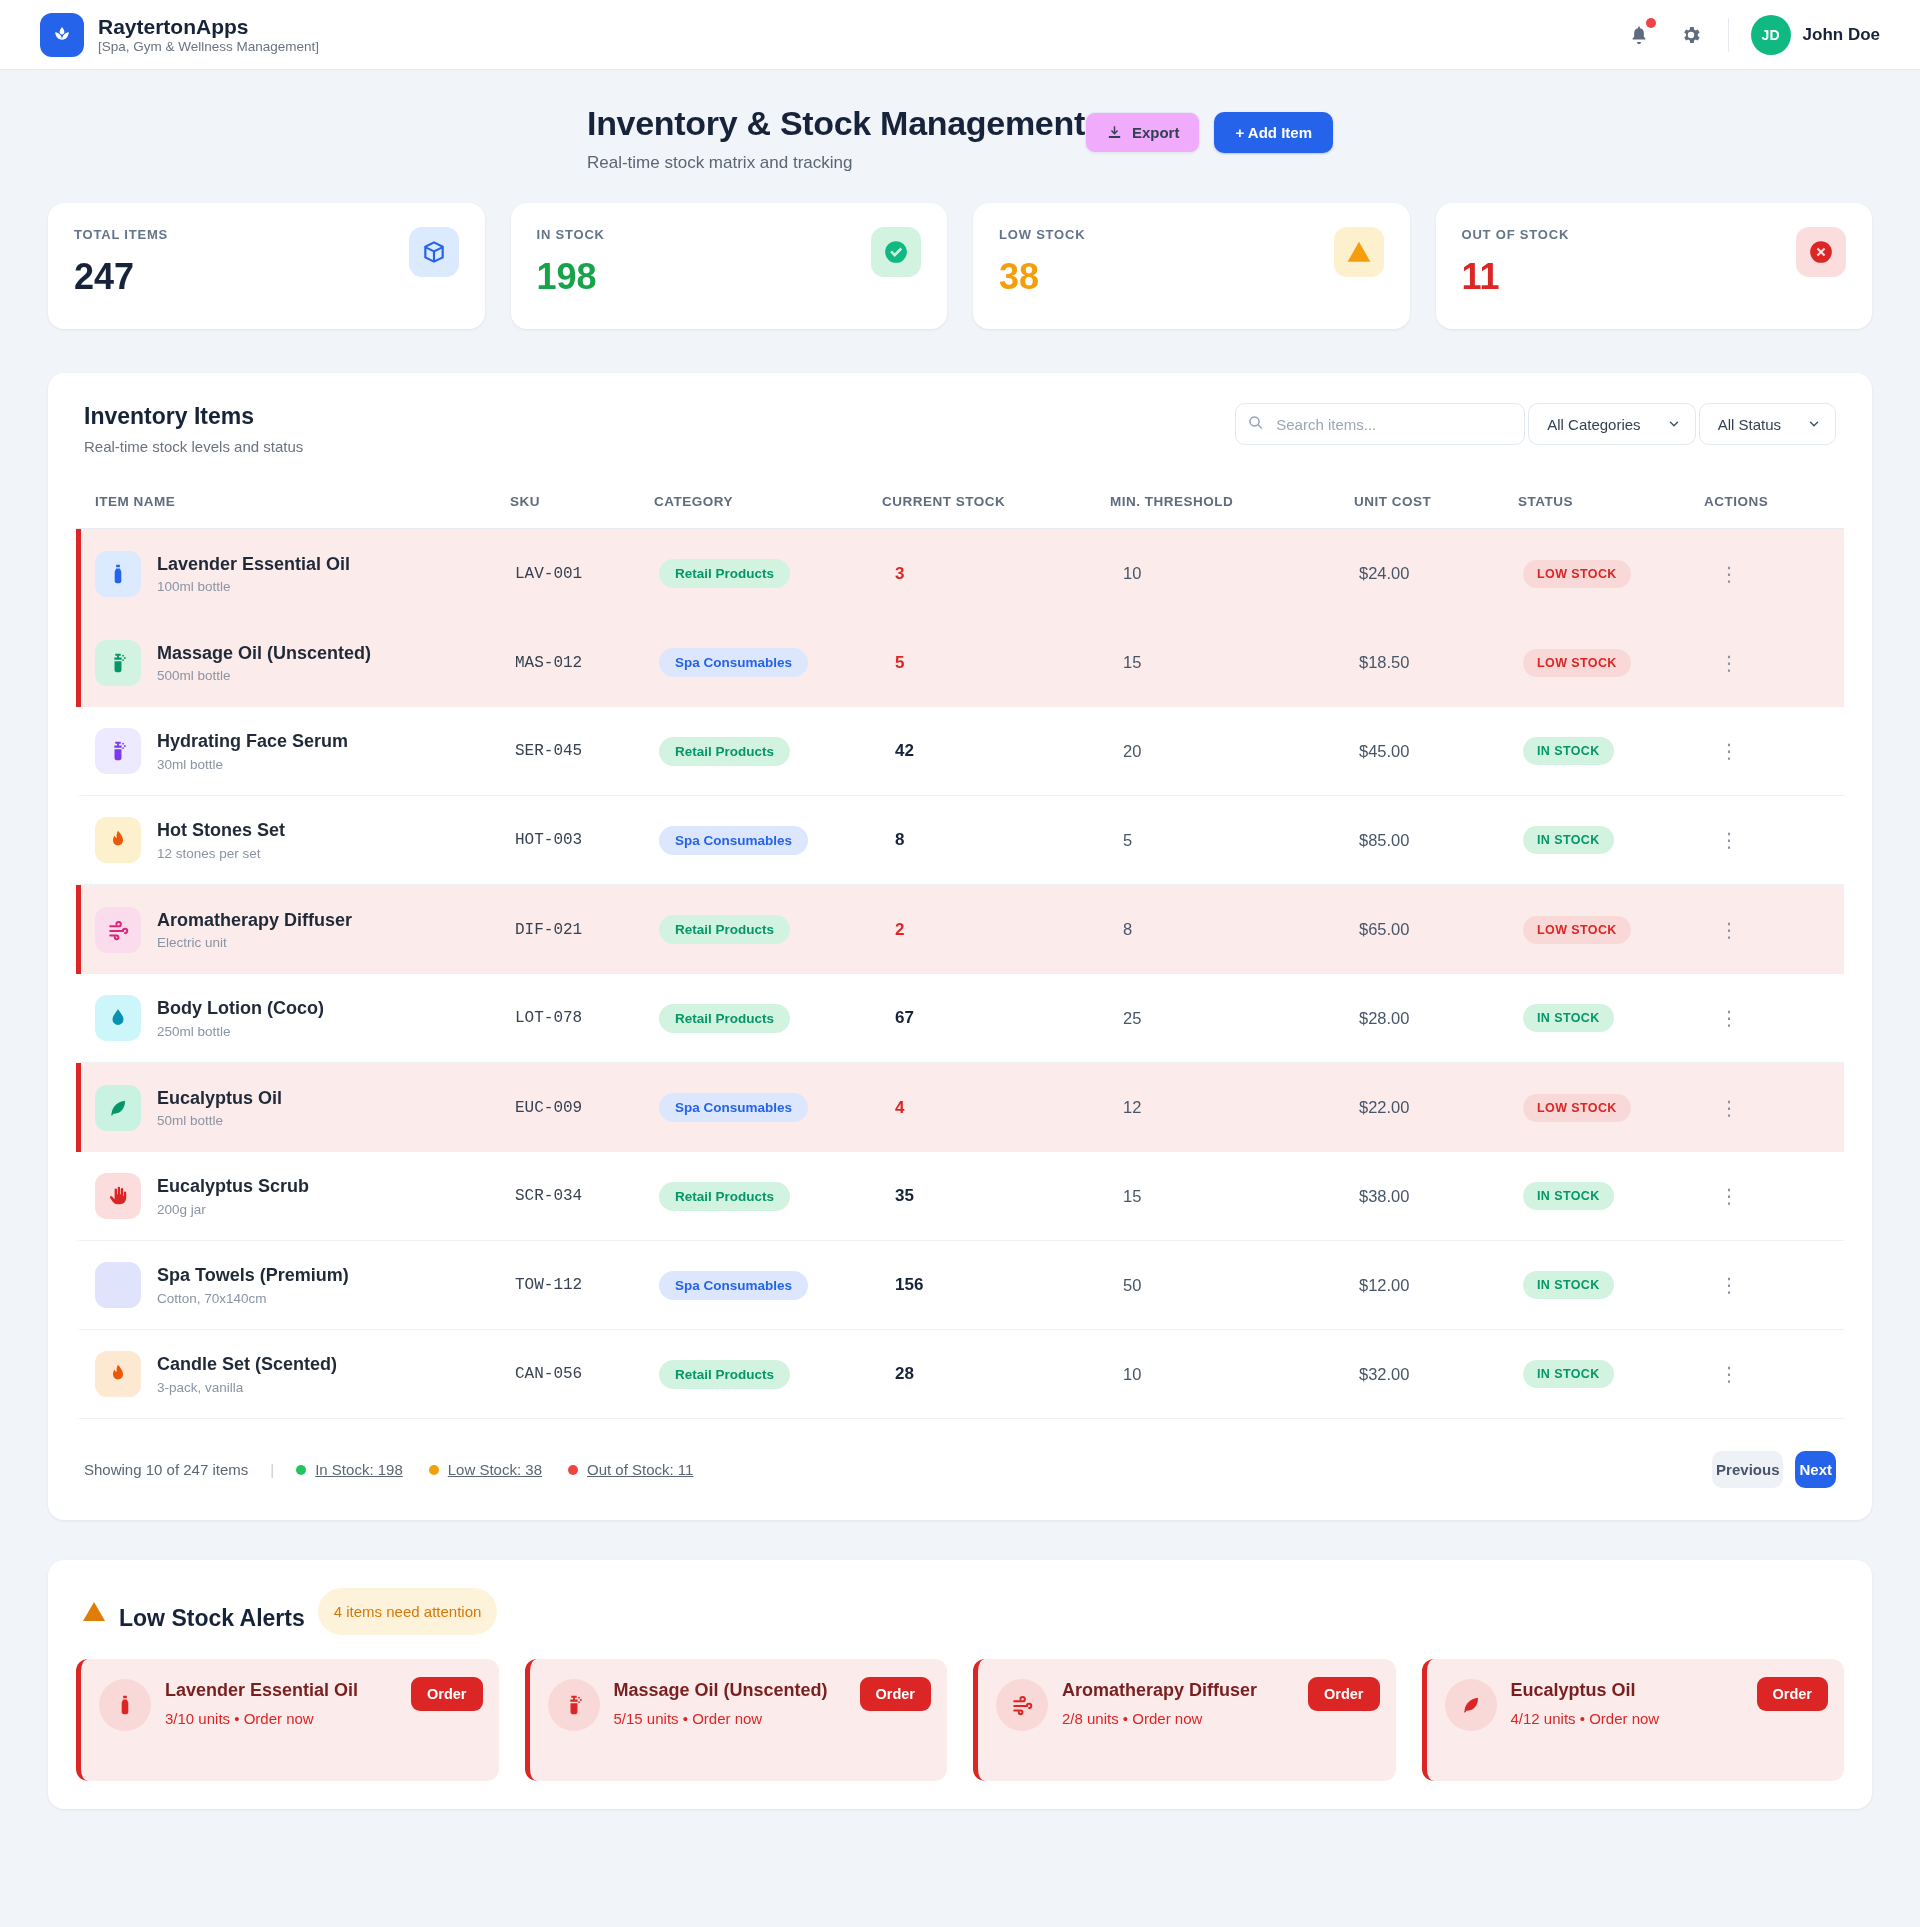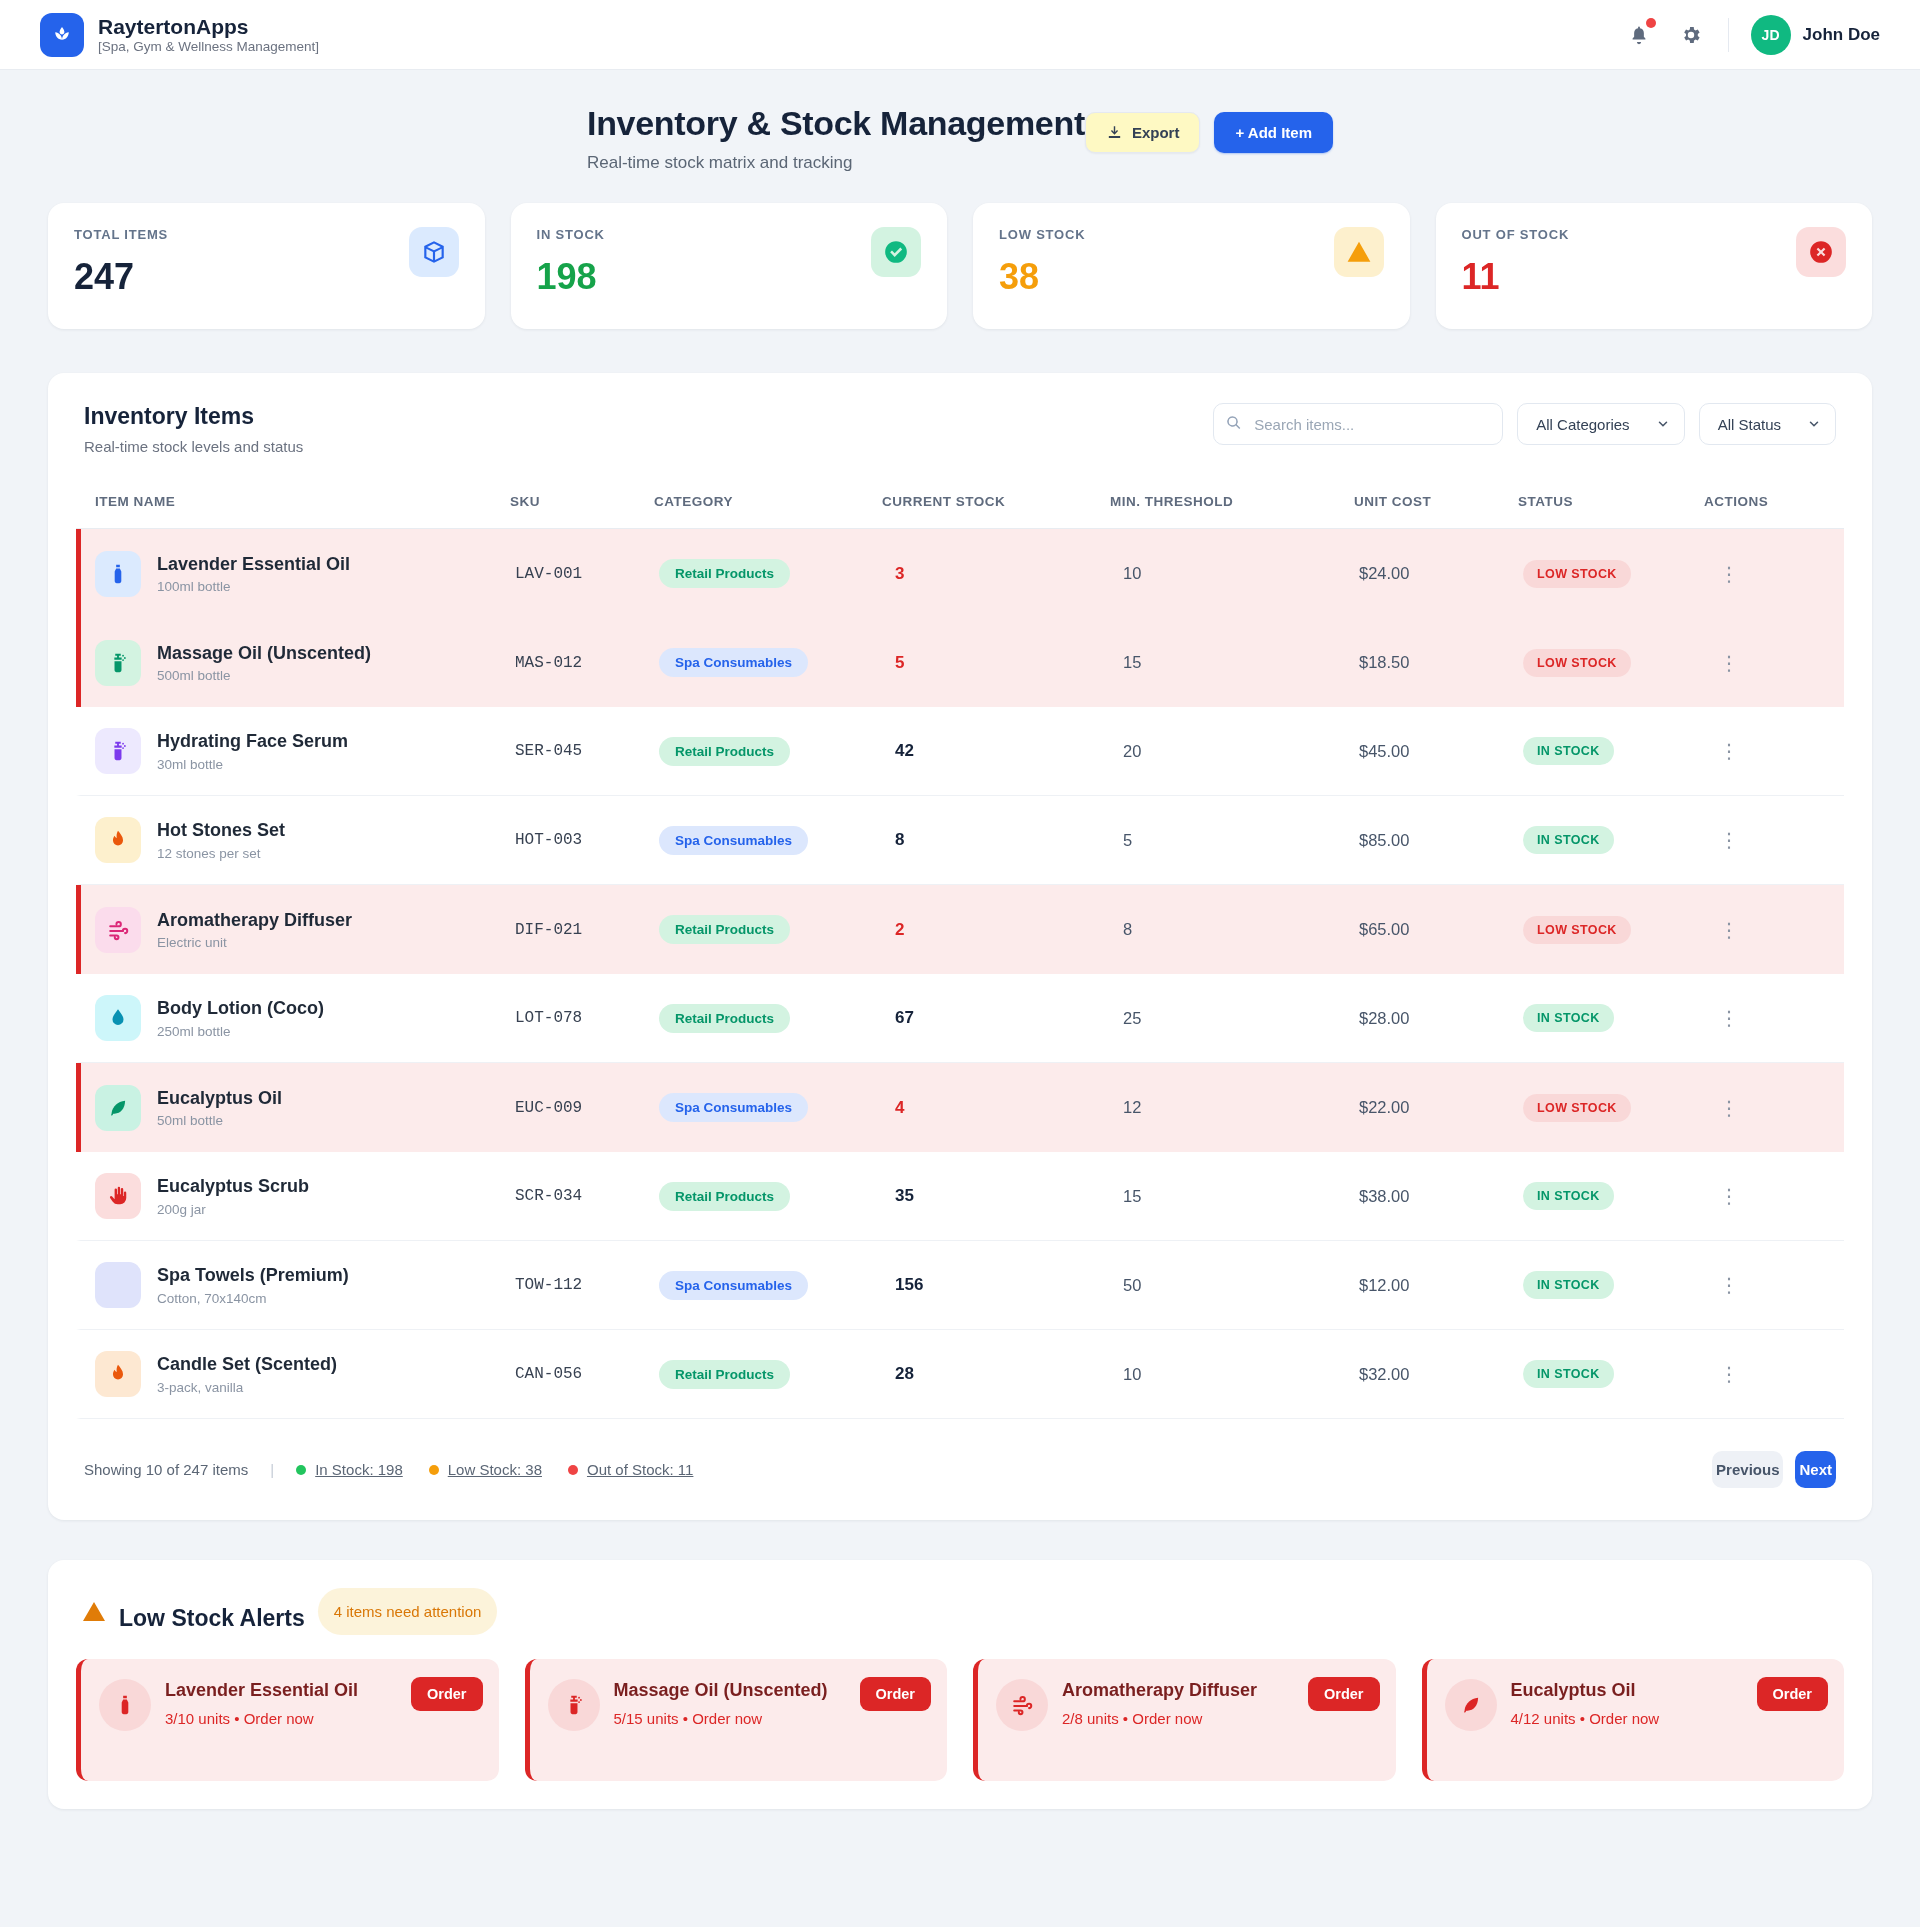--- a/index.html
+++ b/index.html
@@ -29,37 +29,37 @@
   .user-name{font-size:17px;font-weight:700;color:#16233a;}
 
   
   .content{padding:34px 48px 48px;}
   .page-head{display:flex;justify-content:center;align-items:flex-start;}
   .page-title{font-size:34px;font-weight:800;color:#16233a;letter-spacing:-.3px;}
   .page-sub{font-size:17px;color:#5b6675;margin-top:10px;}
   .head-actions{display:flex;gap:14px;margin-top:8px;}
   .btn{display:inline-flex;align-items:center;gap:9px;border-radius:10px;font-size:15px;
     font-weight:700;padding:11px 20px;cursor:pointer;border:1px solid transparent;}
-  .btn-light{background:#fef9c3;border-color:#e5e9f0;color:#334155;box-shadow:0 1px 2px rgba(16,24,40,.05);}
+  .btn-light{background:#f0abfc;border-color:#e5e9f0;color:#334155;box-shadow:0 1px 2px rgba(16,24,40,.05);}
   .btn-blue{background:#2563eb;color:#fff;box-shadow:0 1px 2px rgba(37,99,235,.35);}
 
   
   .stats{display:grid;grid-template-columns:repeat(4,1fr);gap:26px;margin-top:30px;}
   .card{background:#fff;border-radius:16px;box-shadow:0 1px 3px rgba(16,24,40,.07);}
   .stat{display:flex;justify-content:space-between;align-items:flex-start;padding:24px 26px;height:126px;}
   .stat-label{font-size:13px;font-weight:700;letter-spacing:.8px;color:#64748b;text-transform:uppercase;}
   .stat-value{font-size:36px;font-weight:800;margin-top:14px;}
   .stat-icon{width:50px;height:50px;border-radius:13px;display:flex;align-items:center;justify-content:center;}
 
   
   .panel{margin-top:44px;padding:30px 28px 24px;}
   .panel-head{display:flex;justify-content:space-between;align-items:flex-start;padding:0 8px;}
   .panel-title{font-size:23px;font-weight:800;color:#16233a;}
   .panel-sub{font-size:15px;color:#6b7280;margin-top:8px;}
-  .filters{display:flex;gap:14px;align-items:flex-start;}
+  .filters{display:flex;gap:3px;align-items:flex-start;}
   .search-wrap{position:relative;}
   .search-wrap .mag{position:absolute;left:12px;top:11px;color:#94a3b8;}
   .search-input{width:290px;height:42px;border:1px solid #e2e8f0;border-radius:10px;
     padding:0 14px 0 40px;font-size:15px;color:#334155;outline:none;background:#fff;font-family:inherit;}
   .search-input::placeholder{color:#9aa6b5;}
   .select{height:42px;border:1px solid #e2e8f0;border-radius:10px;background:#fff;color:#334155;
     font-size:15px;font-weight:500;display:flex;align-items:center;gap:26px;padding:0 14px 0 18px;cursor:pointer;}
   .select .chev{color:#475569;}
 
   

